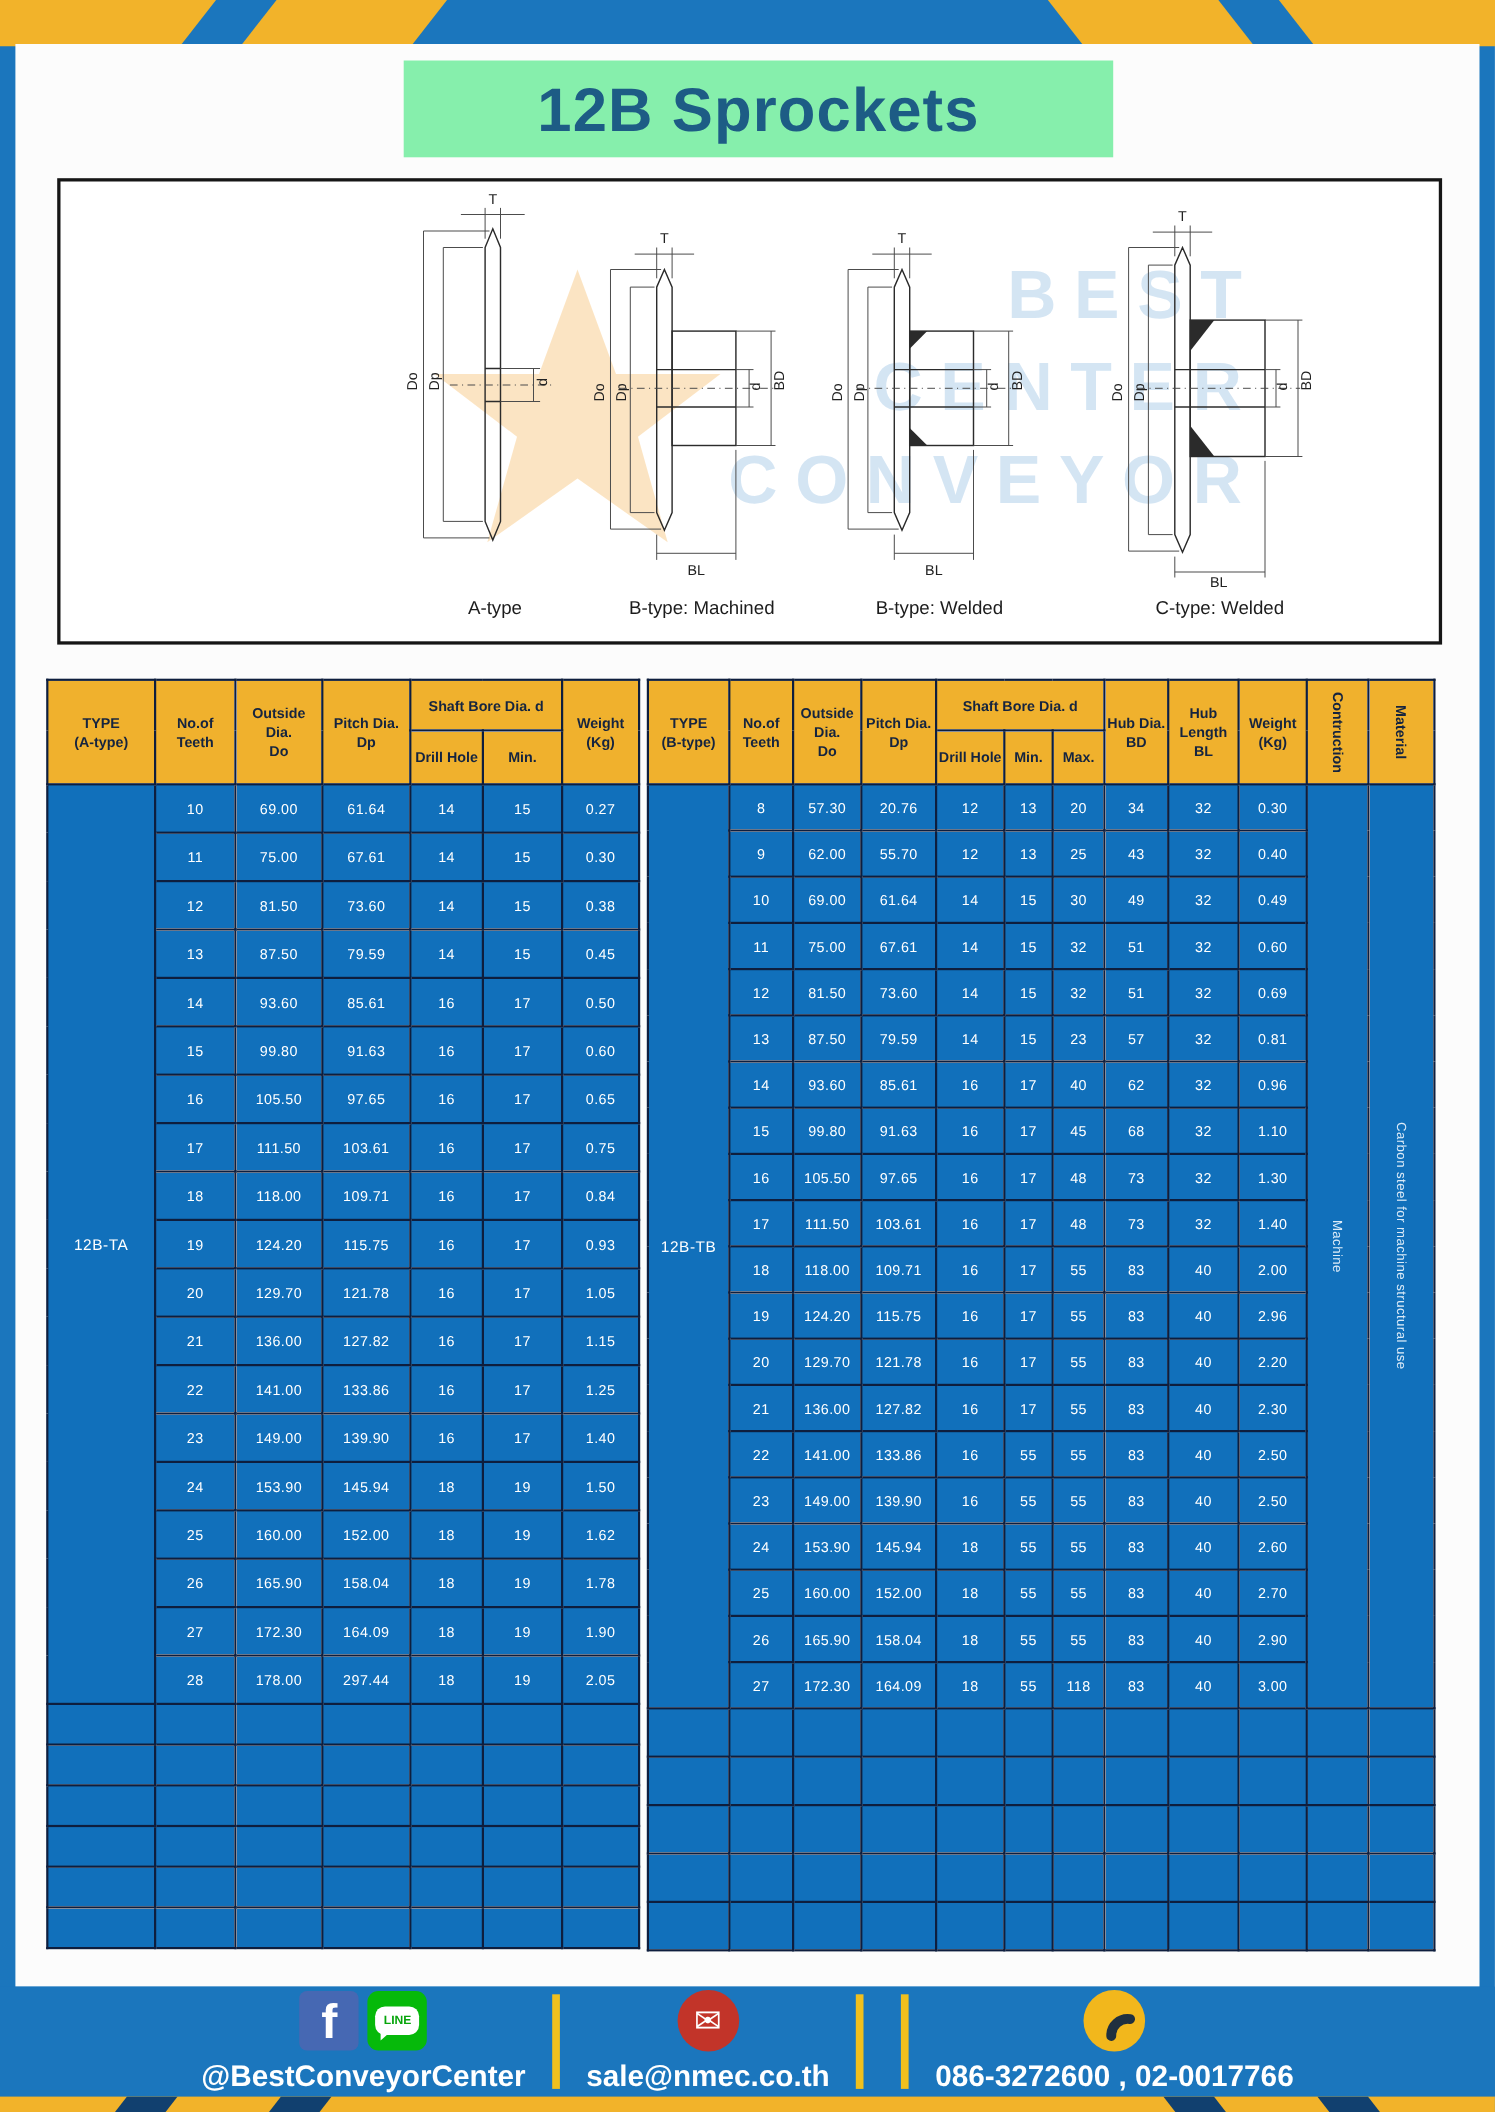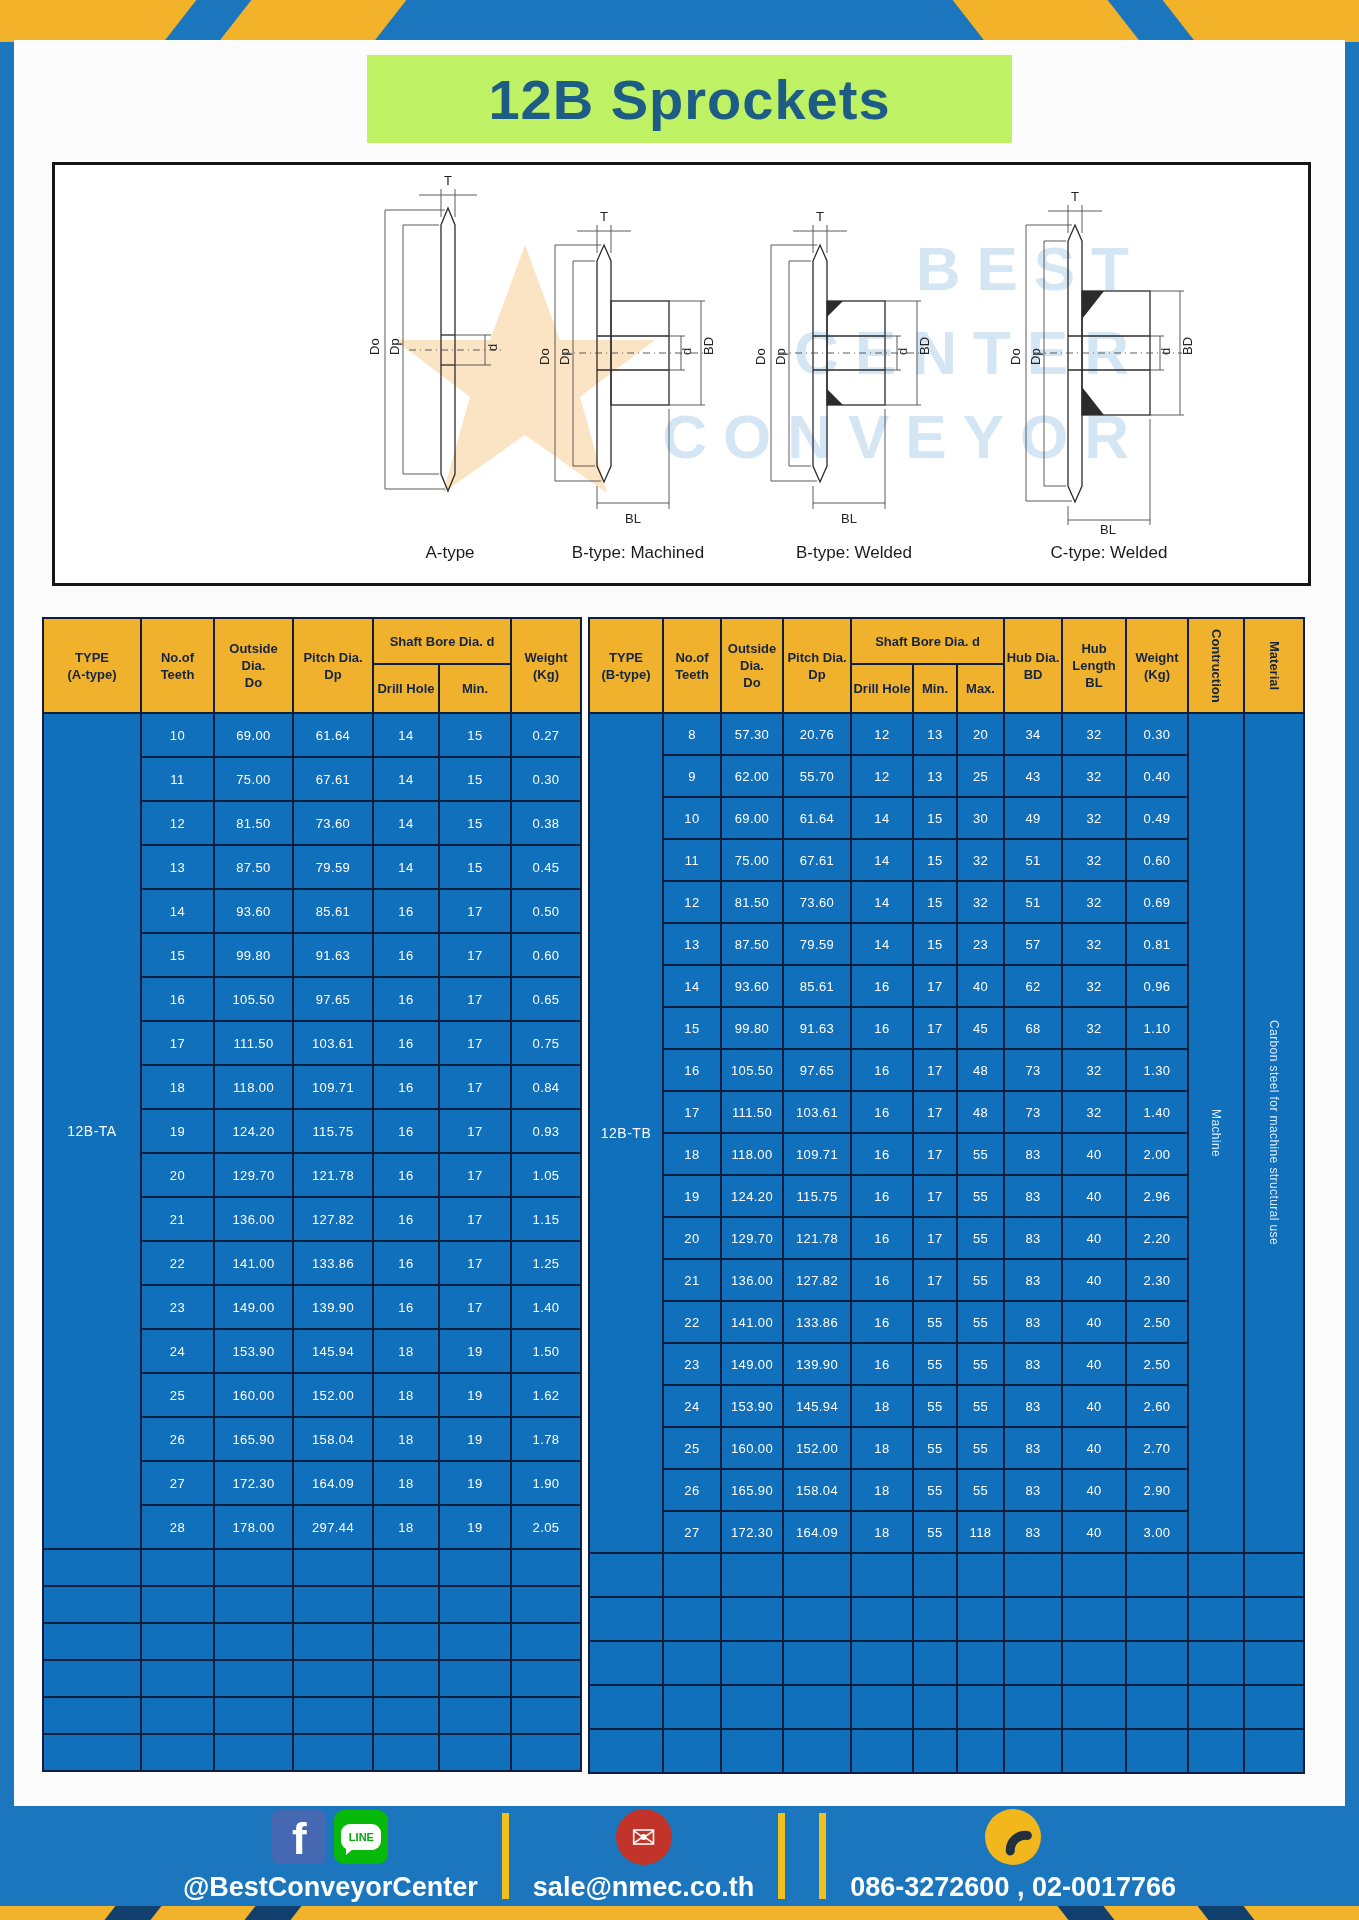--- a/index.html
+++ b/index.html
@@ -15,21 +15,21 @@
   .stripe.r1{right:235px;width:155px;transform:skewX(38deg);}
   .stripe.r2{right:-70px;width:250px;transform:skewX(38deg);}
   .bottom-strip{position:absolute;left:0;bottom:0;width:1359px;height:14px;background:#f2b32a;overflow:hidden;}
   .notch{position:absolute;top:0;height:14px;width:46px;background:#11406f;}
   .notch.n1{left:110px;transform:skewX(-38deg);}
   .notch.n2{left:250px;transform:skewX(-38deg);}
   .notch.n3{right:250px;transform:skewX(38deg);}
   .notch.n4{right:110px;transform:skewX(38deg);}
 
   
-  .title-box{position:absolute;left:353px;top:15px;width:645px;height:88px;background:#bef264;
+  .title-box{position:absolute;left:353px;top:15px;width:645px;height:88px;background:#86efac;
     display:flex;align-items:center;justify-content:center;}
   .title-box span{font-size:56px;font-weight:bold;color:#1d5c85;letter-spacing:1px;}
 
   
   .draw-panel{position:absolute;left:38px;top:122px;width:1253px;height:418px;background:#ffffff;
     border:3px solid #161616;}
   .specs{position:absolute;left:14px;top:92px;}
   .spec-line{font-size:18px;font-weight:bold;color:#17496f;line-height:26.5px;white-space:pre;}
   .watermark{position:absolute;left:470px;top:62px;width:620px;text-align:right;opacity:.33;
     color:#7fb2dd;font-weight:bold;font-size:62px;letter-spacing:16px;line-height:84px;pointer-events:none;}

